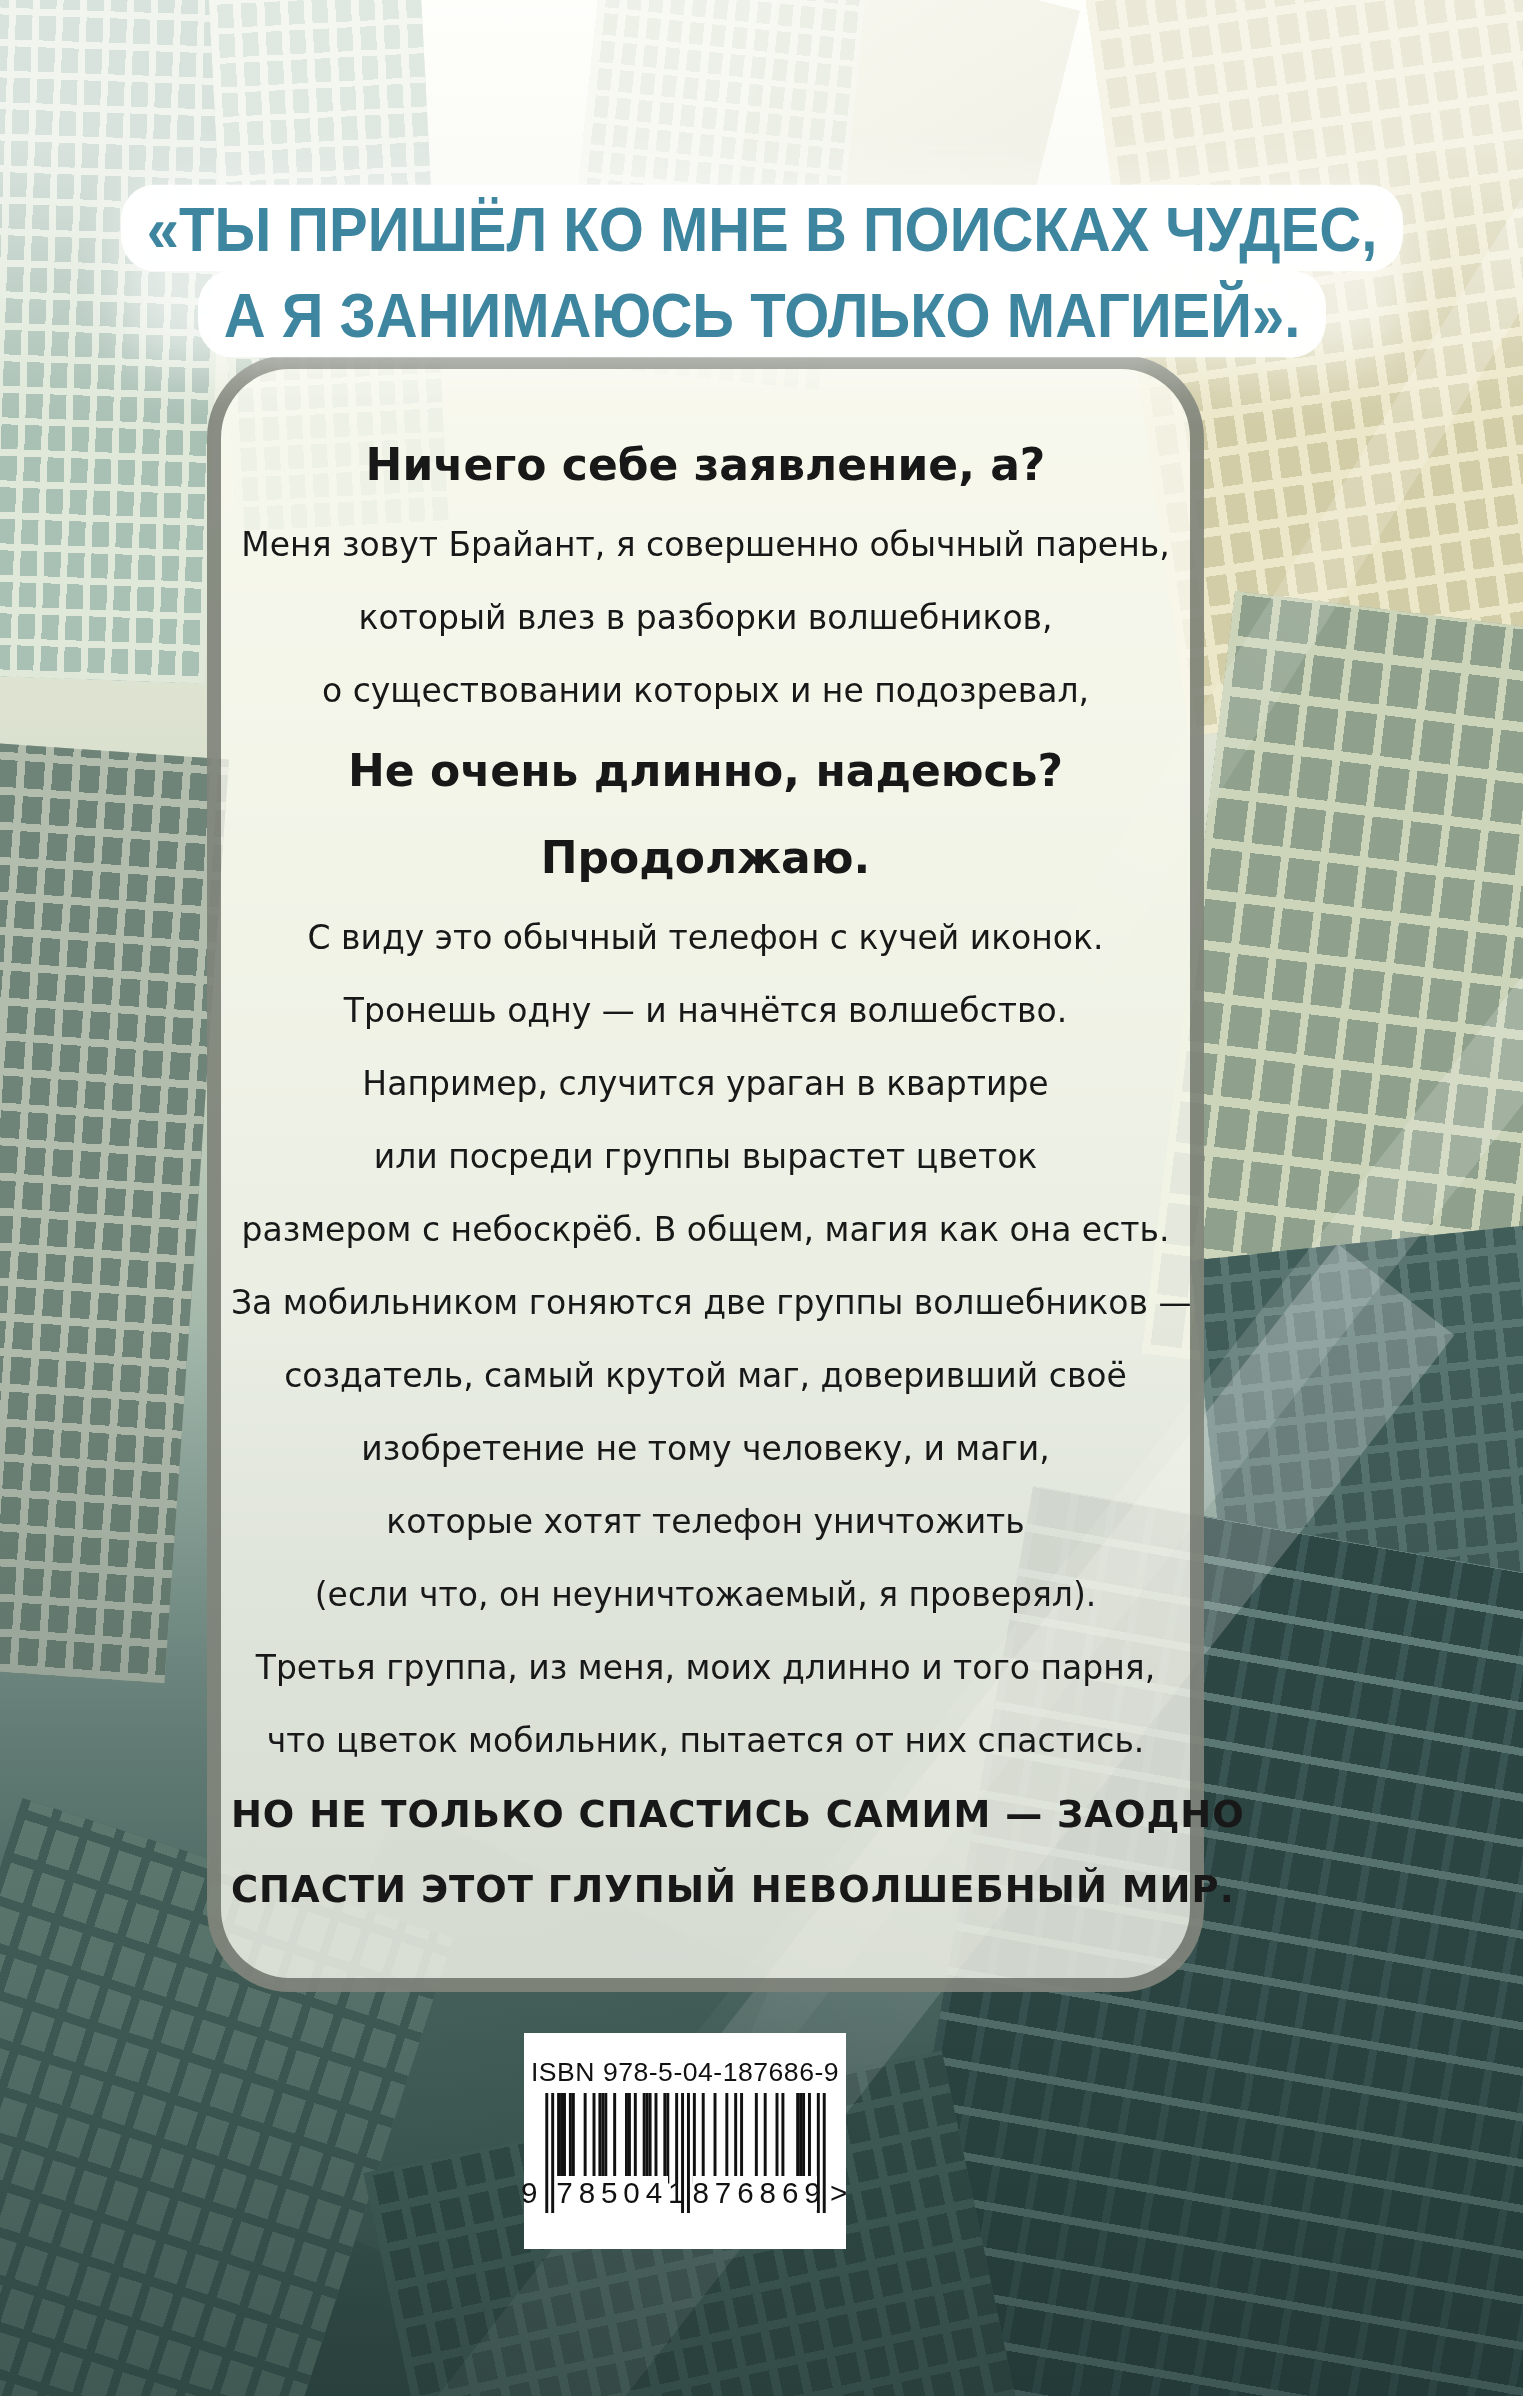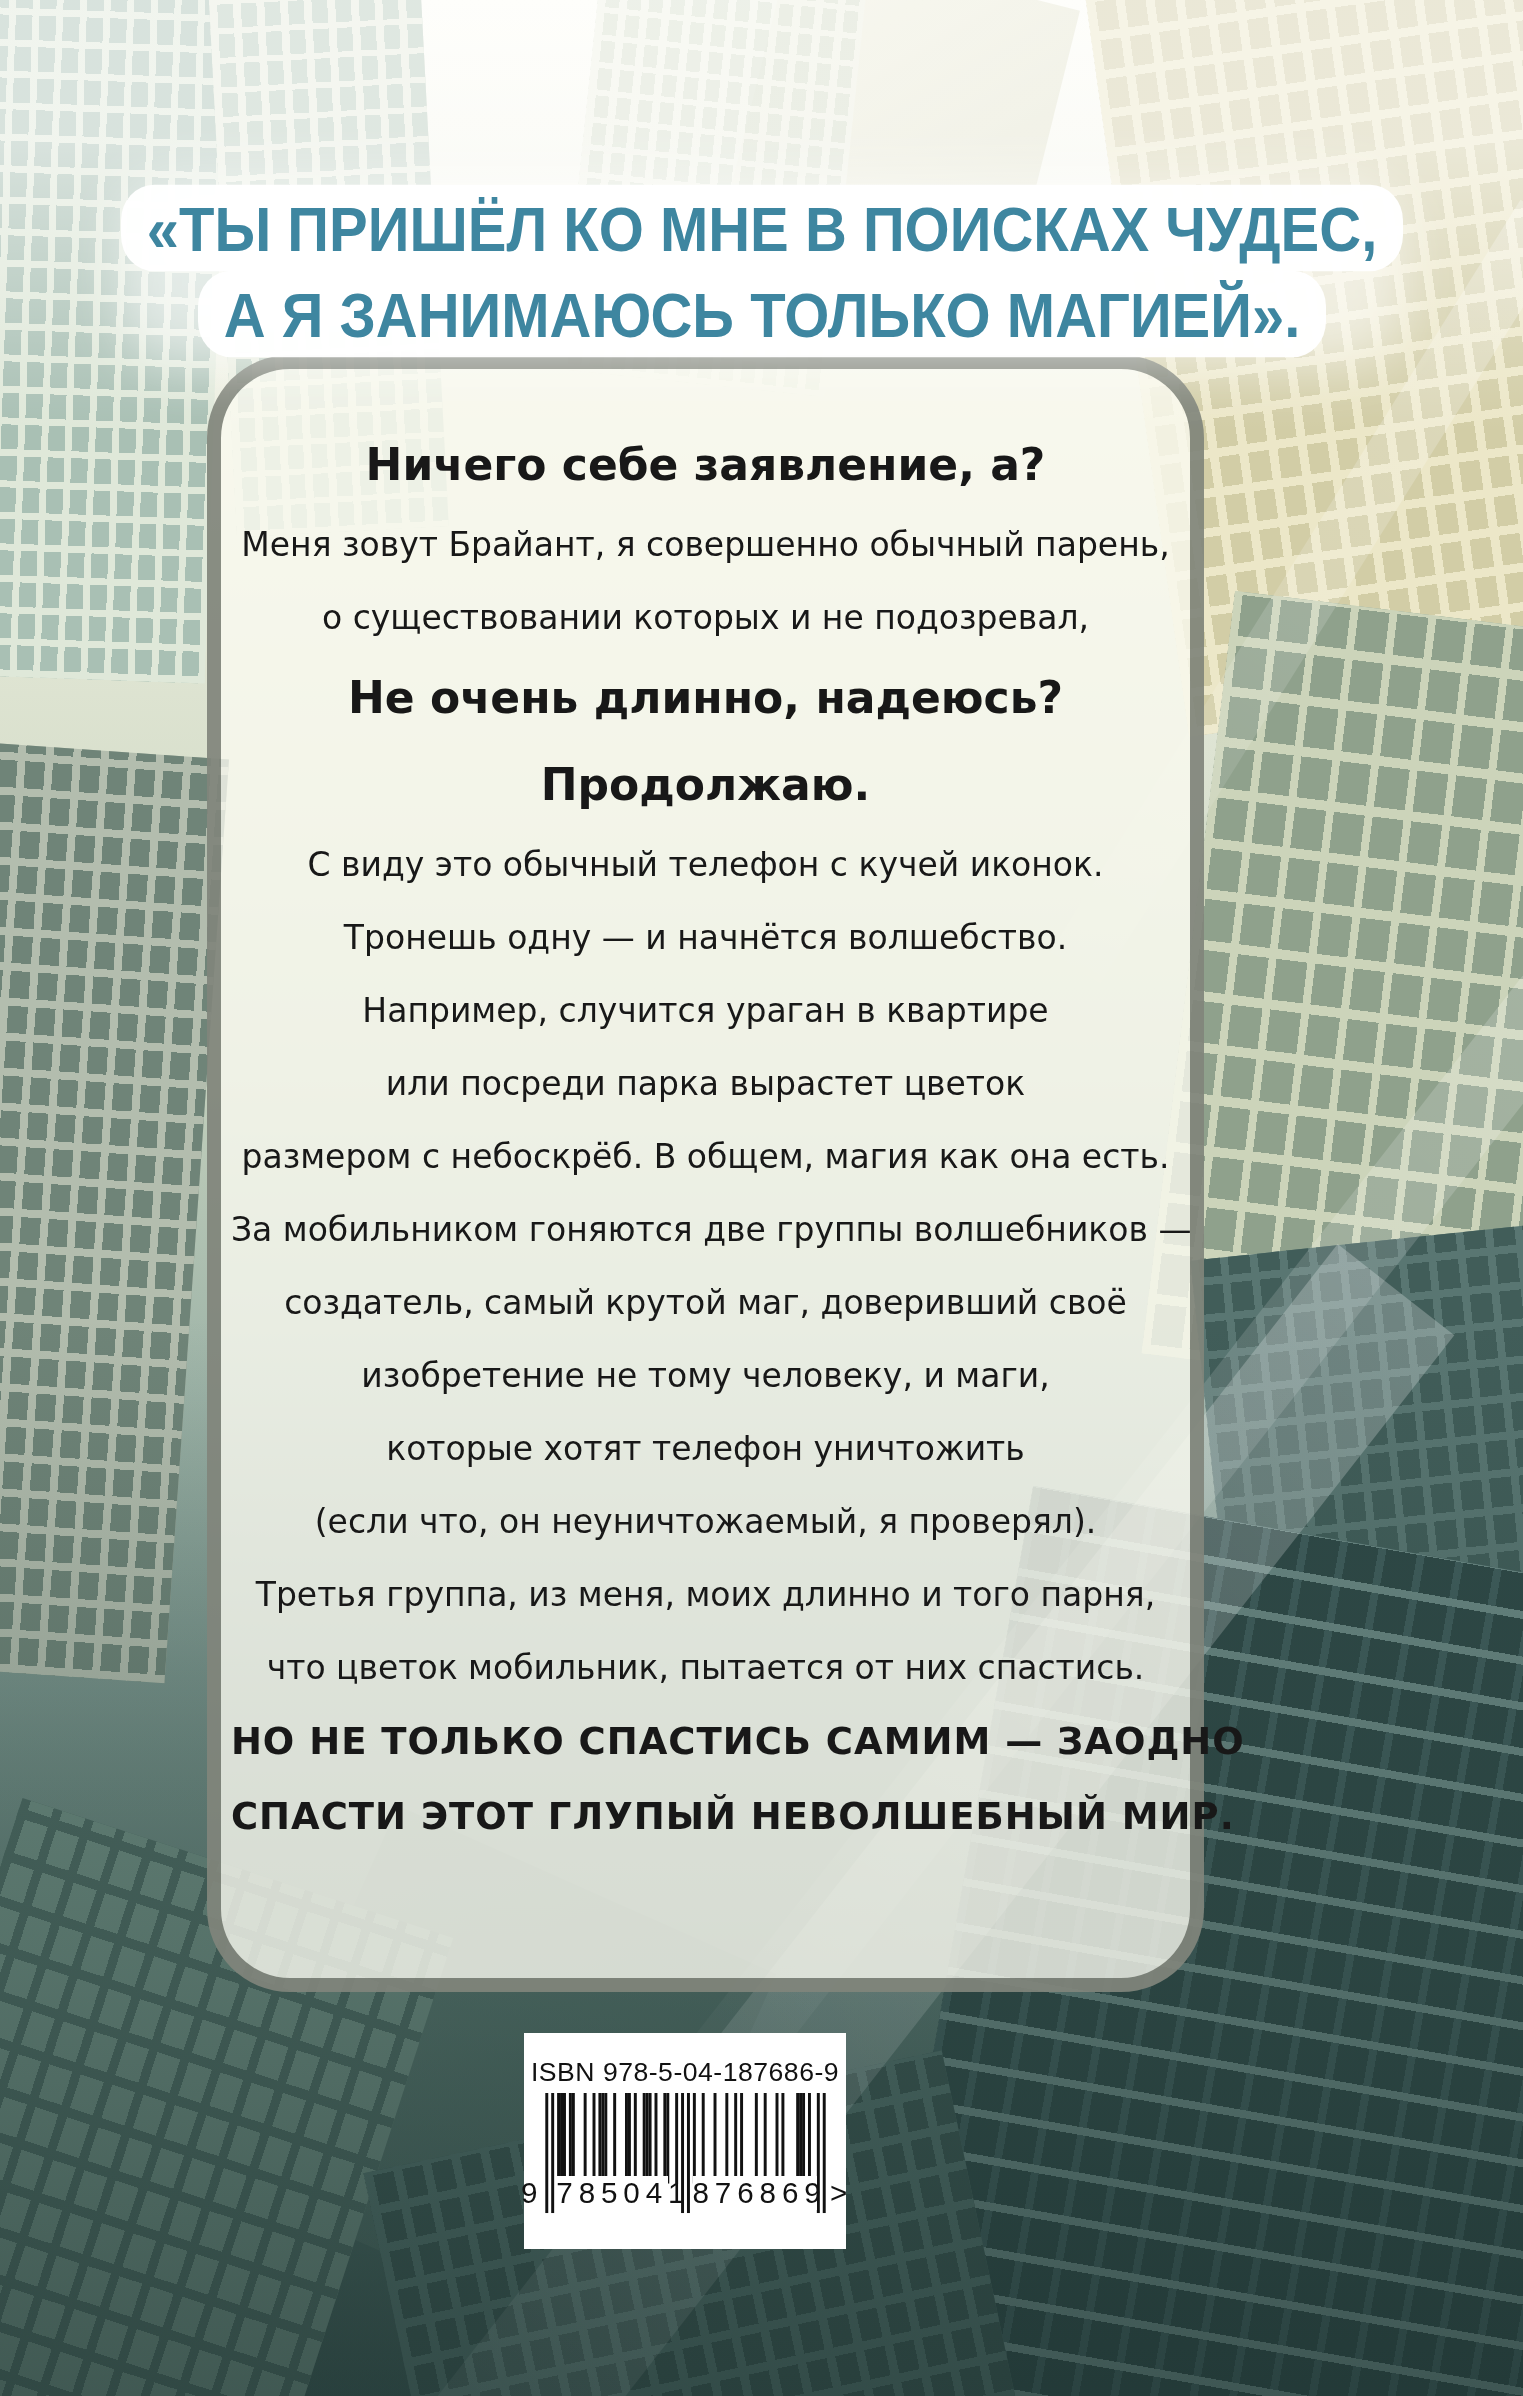--- a/index.html
+++ b/index.html
@@ -142,27 +142,28 @@
   <div class="quote">
     <div class="glow"></div>
     <span class="qline">«ТЫ ПРИШЁЛ КО МНЕ В ПОИСКАХ ЧУДЕС,</span><br>
     <span class="qline">А Я ЗАНИМАЮСЬ ТОЛЬКО МАГИЕЙ».</span>
   </div>
 
   <div class="panel">
     <div class="blurb">
         <p class="h">Ничего себе заявление, а?</p>
         <p class="n">Меня зовут Брайант, я совершенно обычный парень,</p>
+        <p class="n">который влез в разборки волшебников,</p>
         <p class="n">о существовании которых и не подозревал,</p>
         <p class="h">Не очень длинно, надеюсь?</p>
         <p class="h">Продолжаю.</p>
         <p class="n">С виду это обычный телефон с кучей иконок.</p>
         <p class="n">Тронешь одну — и начнётся волшебство.</p>
         <p class="n">Например, случится ураган в квартире</p>
-        <p class="n">или посреди парка вырастет цветок</p>
+        <p class="n">или посреди группы вырастет цветок</p>
         <p class="n">размером с небоскрёб. В общем, магия как она есть.</p>
         <p class="n">За мобильником гоняются две группы волшебников —</p>
         <p class="n">создатель, самый крутой маг, доверивший своё</p>
         <p class="n">изобретение не тому человеку, и маги,</p>
         <p class="n">которые хотят телефон уничтожить</p>
         <p class="n">(если что, он неуничтожаемый, я проверял).</p>
         <p class="n">Третья группа, из меня, моих длинно и того парня,</p>
         <p class="n">что цветок мобильник, пытается от них спастись.</p>
         <p class="c">НО НЕ ТОЛЬКО СПАСТИСЬ САМИМ — ЗАОДНО</p>
         <p class="c">СПАСТИ ЭТОТ ГЛУПЫЙ НЕВОЛШЕБНЫЙ МИР.</p>

